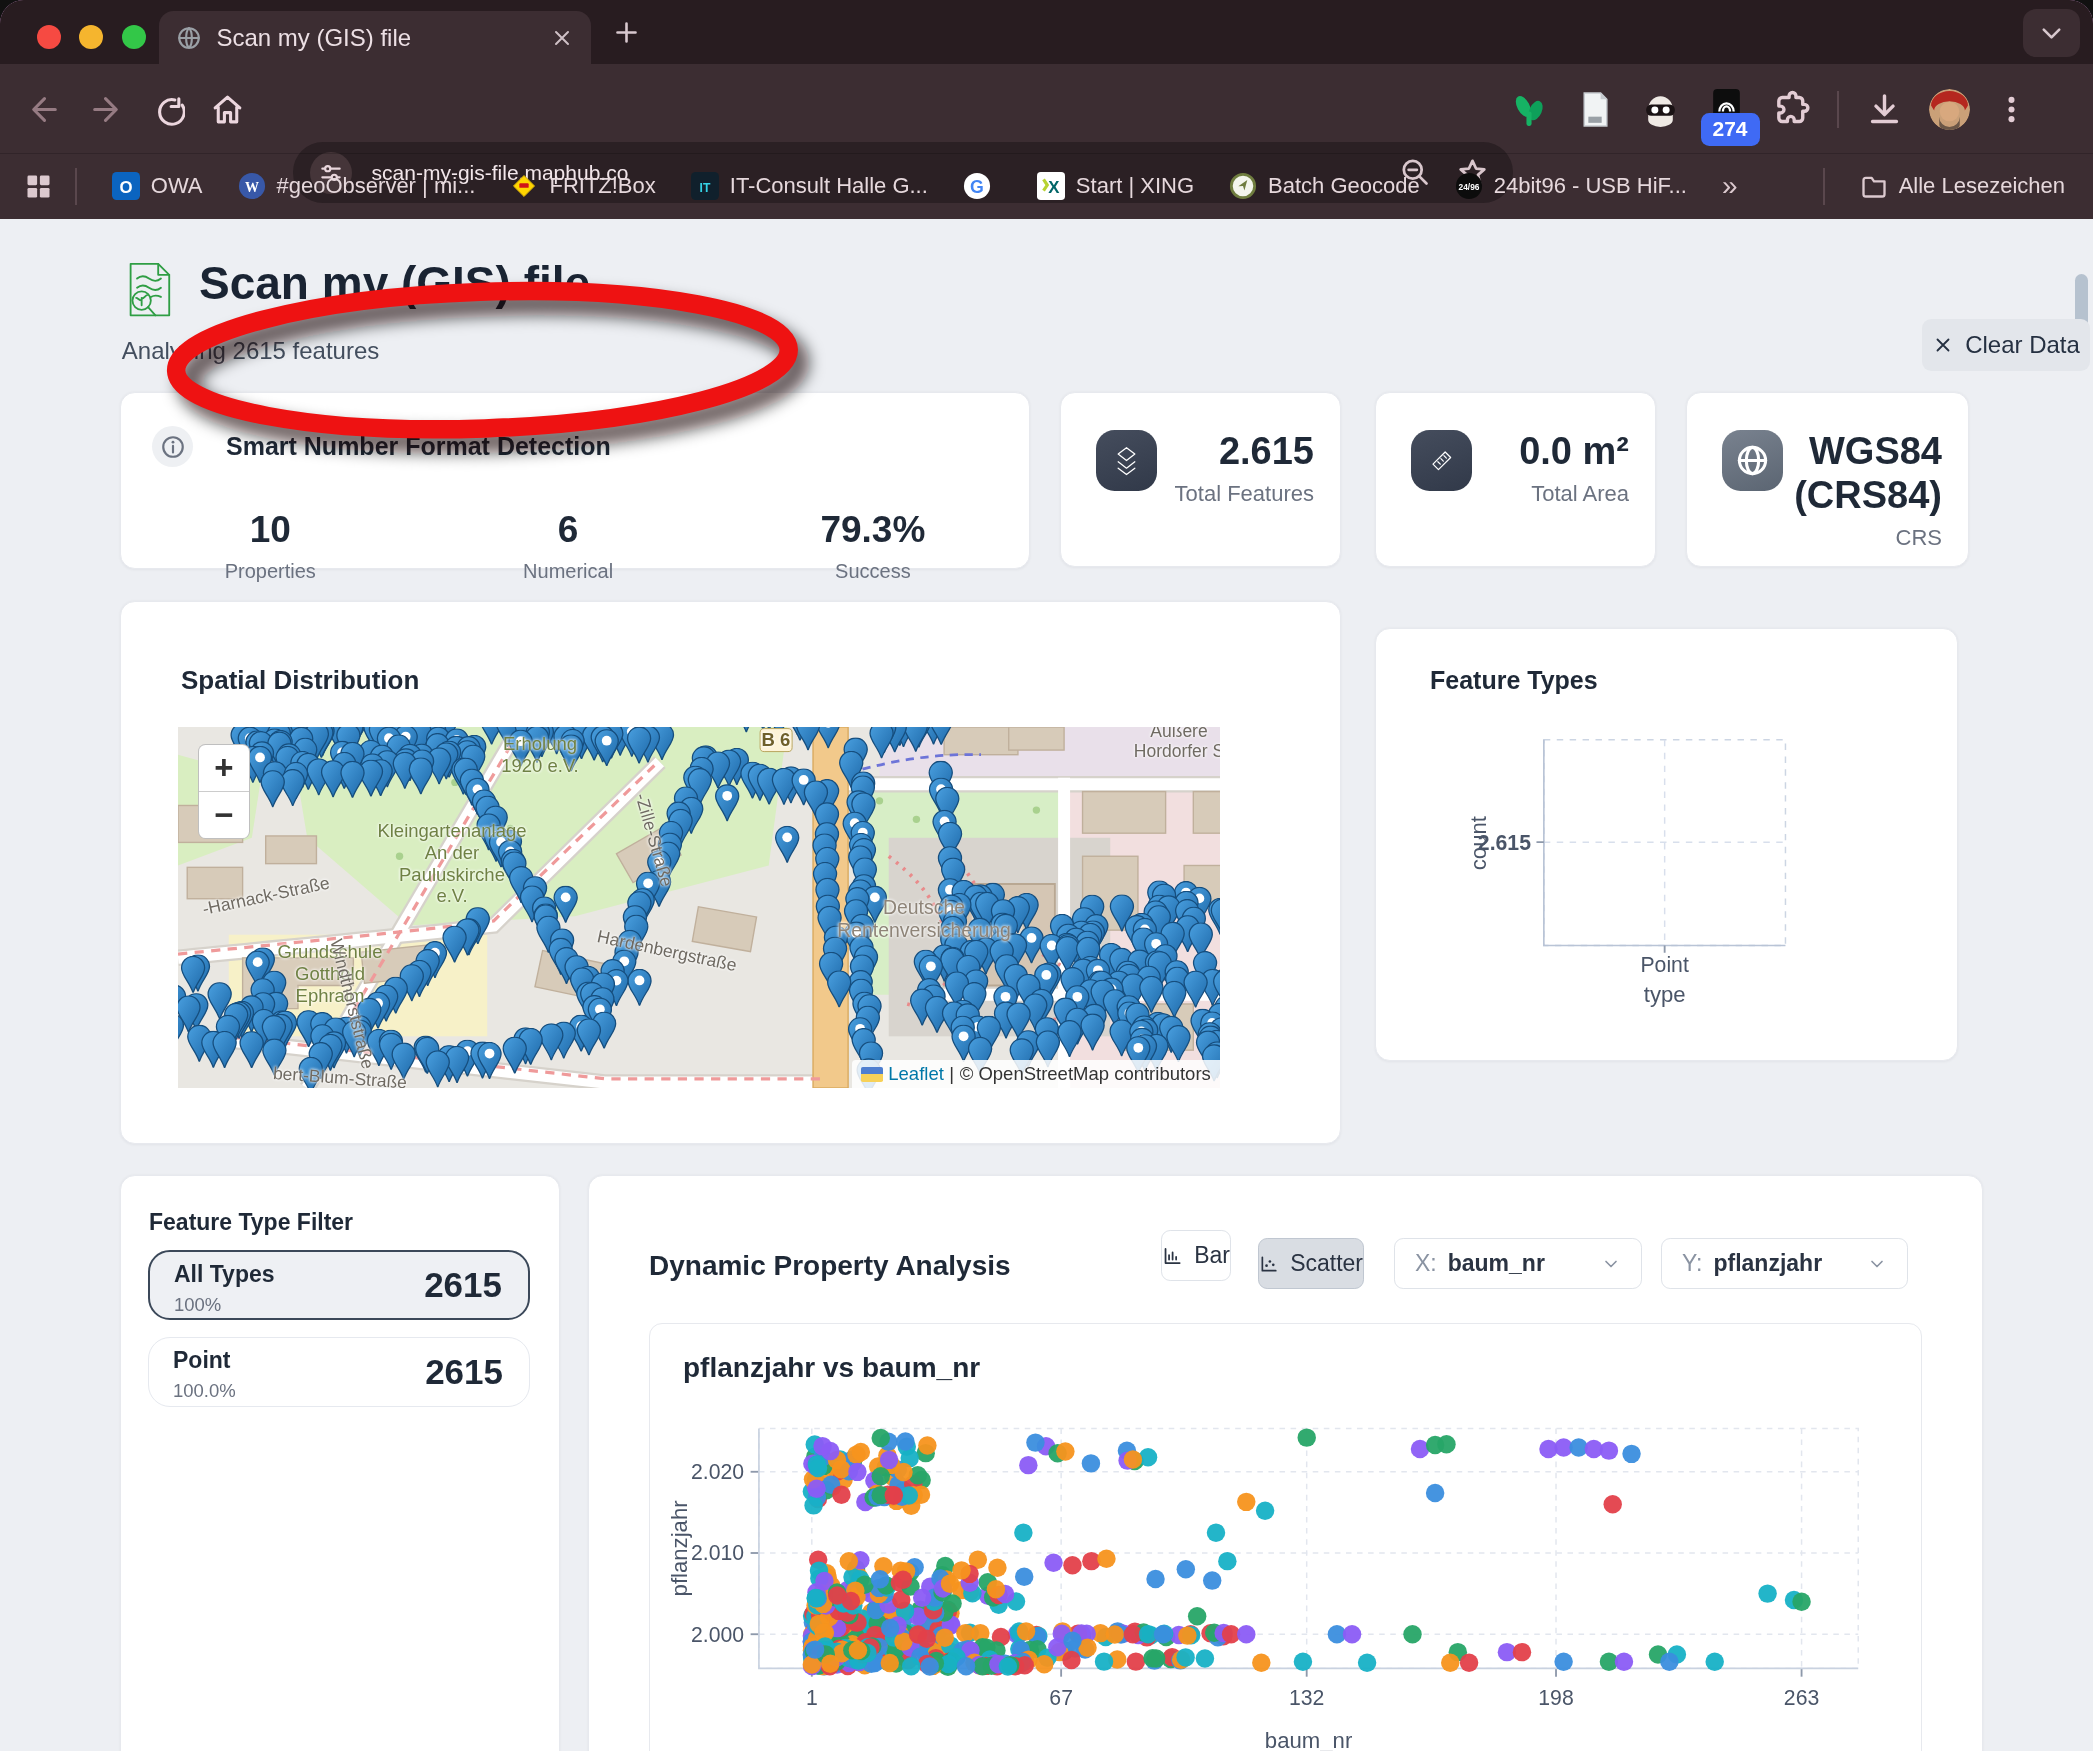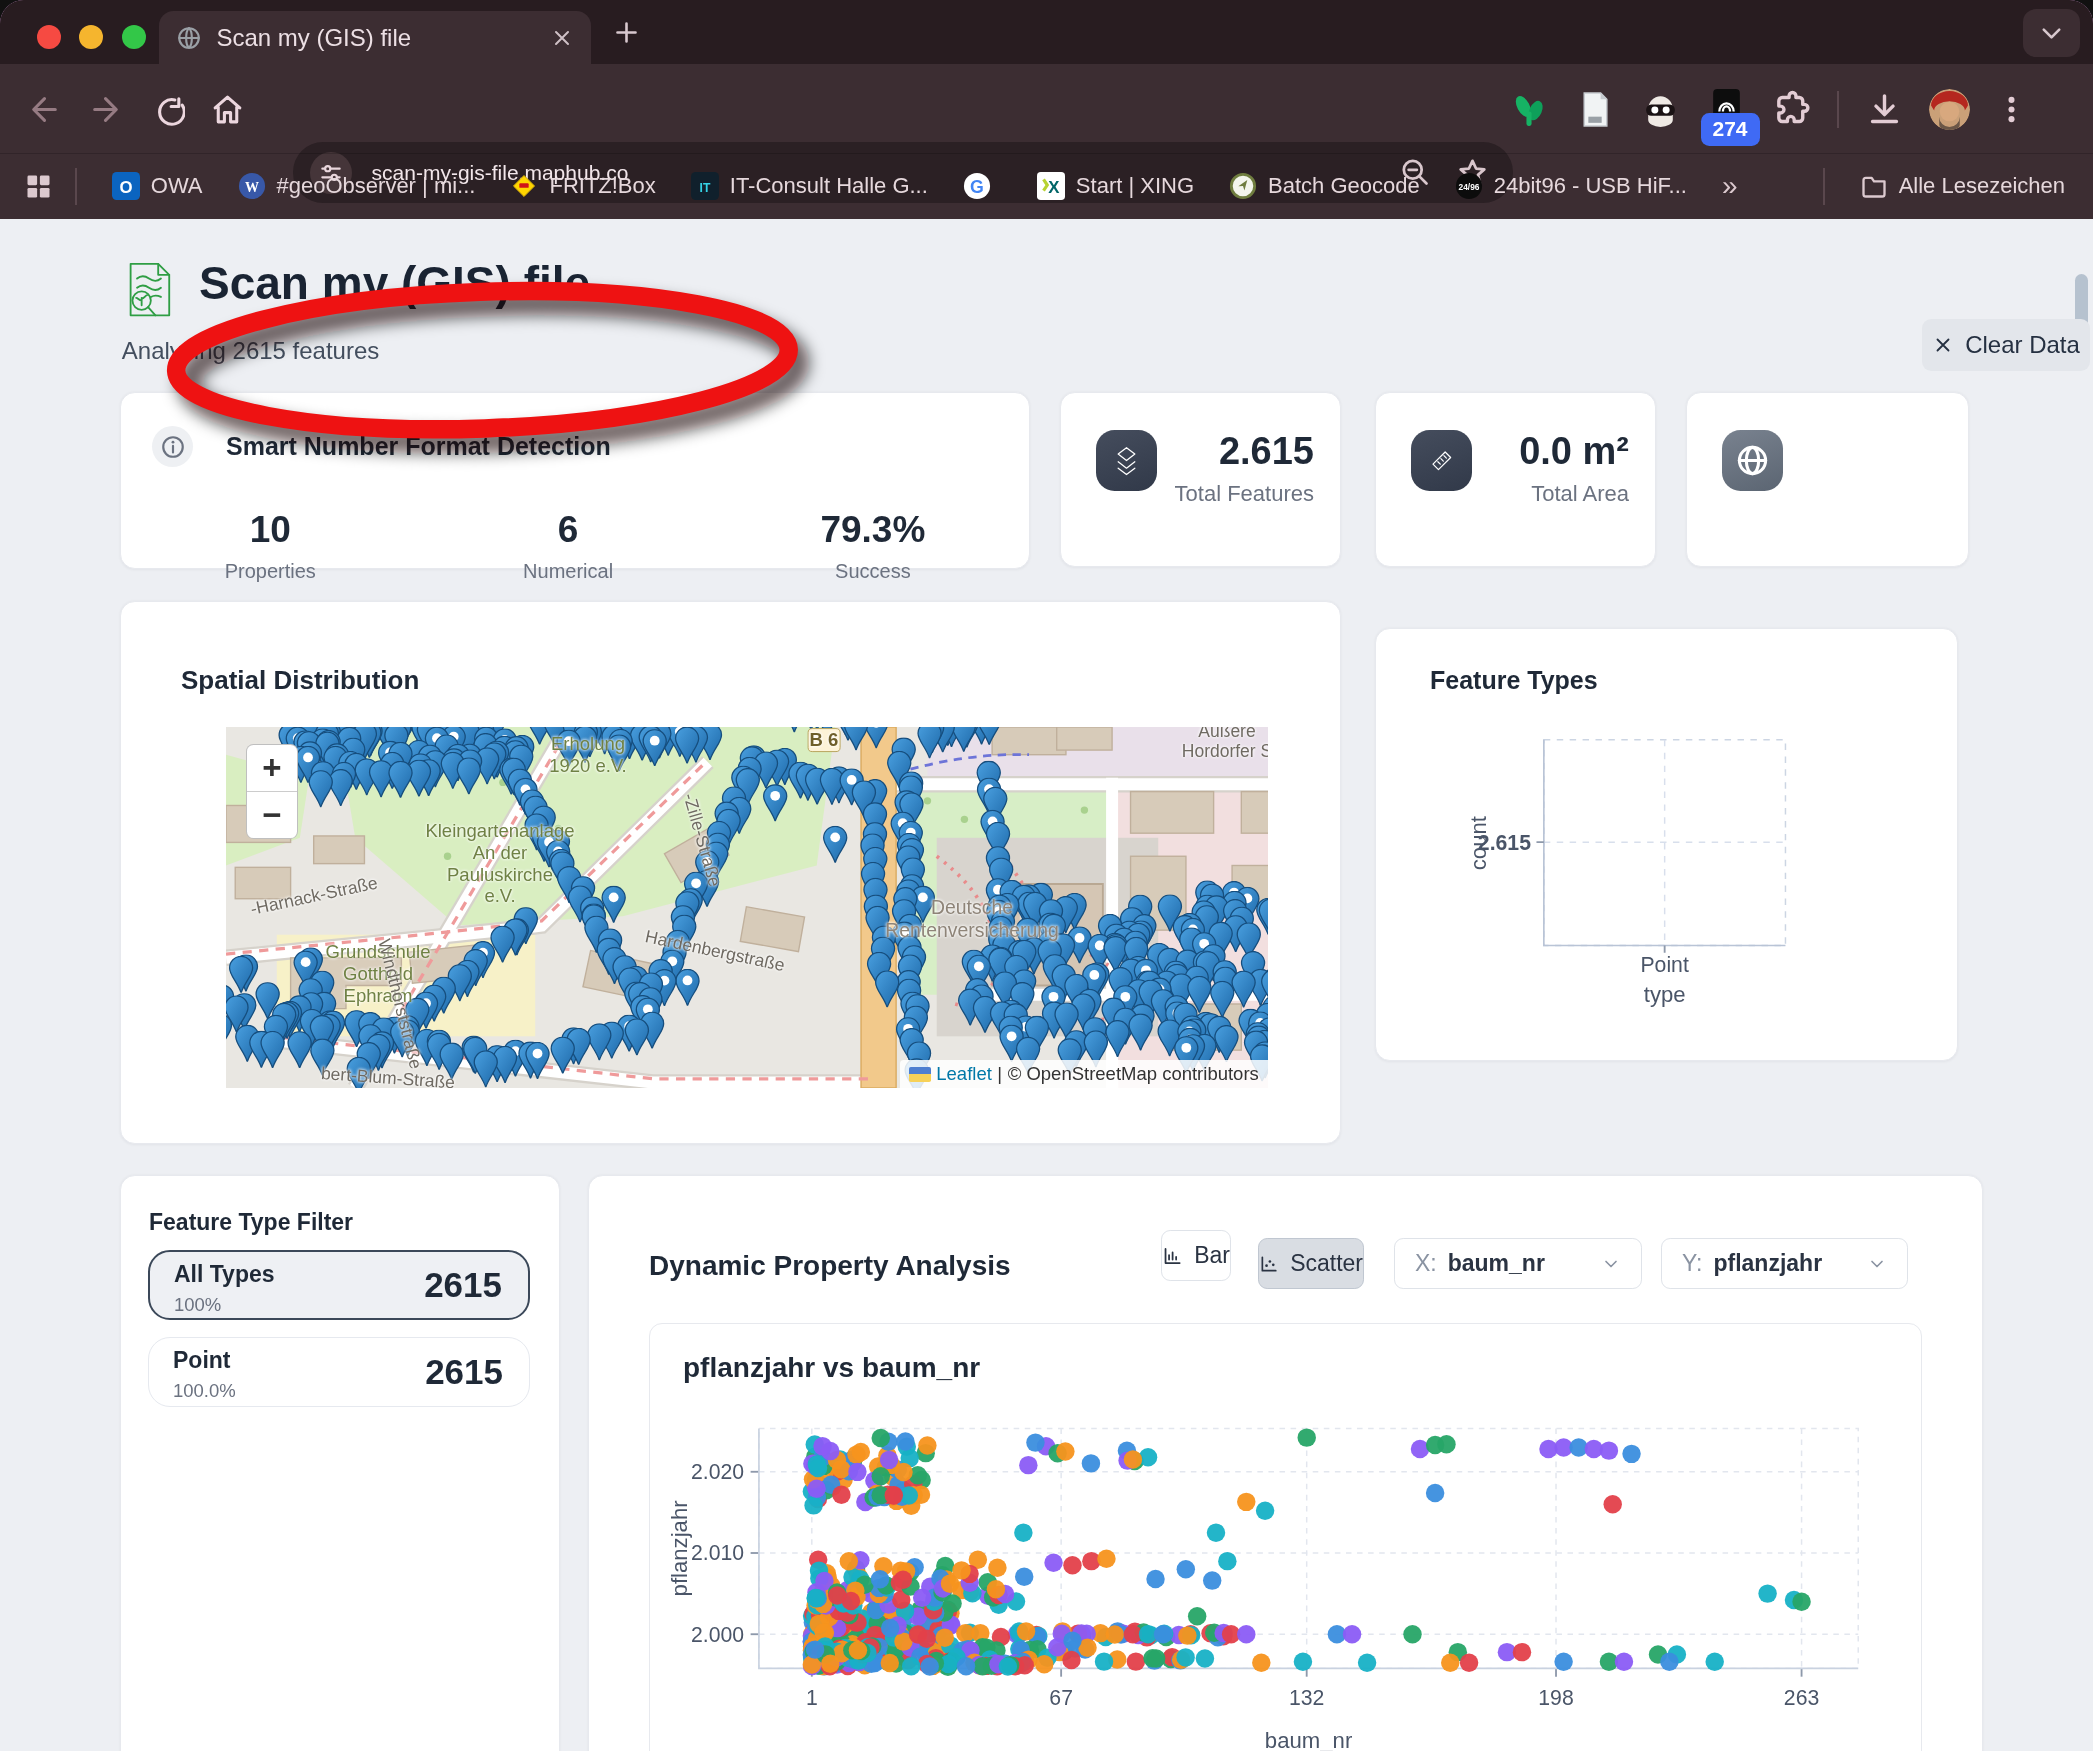--- a/index.html
+++ b/index.html
@@ -50,21 +50,21 @@
   .det-val{font-size:37px;font-weight:bold;color:#1f2937;}
   .det-lab{font-size:20px;color:#6b7280;margin-top:9.2px;}
   .statcard{display:flex;align-items:flex-start;padding:37px 26px 0 35px;box-sizing:border-box;}
   .squircle{width:61px;height:61px;border-radius:18.5px;background:linear-gradient(160deg,#454d5d,#313949);
             display:flex;align-items:center;justify-content:center;flex:0 0 auto;}
   .squircle.light{background:linear-gradient(160deg,#79828f,#5b6572);}
   .statright{margin-left:auto;text-align:right;}
   .statval{font-size:38px;font-weight:bold;color:#1f2937;line-height:1.15;}
   .statlab{font-size:22px;color:#6b7280;margin-top:7.4px;}
   
-  #mapbox{position:absolute;left:57px;top:125px;width:1042px;height:361px;overflow:hidden;background:#e9e7e2;margin-left:48px;}
+  #mapbox{position:absolute;left:57px;top:125px;width:1042px;height:361px;overflow:hidden;background:#e9e7e2;}
   #map-base,#map-pins{position:absolute;left:0;top:0;width:1103px;height:361px;}
   .map-label{position:absolute;transform:translate(-50%,-50%);font-size:17.5px;color:#7c766c;white-space:pre-line;
              text-align:center;line-height:1.18;text-shadow:0 0 2.8px #fff,0 0 3.7px #fff;pointer-events:none;}
   .ml-olive{color:#6f8144;font-size:18.5px;}
   .ml-bldg{color:#8e8478;font-size:19.4px;}
   .ml-street{color:#6f6a62;font-size:17.5px;}
   .ml-badge{background:#fdf3d7;border:1.8px solid #b9a55f;border-radius:4.6px;padding:0 1px;color:#6e5f2a;font-size:18.5px;font-weight:bold;}
   .ml-parking{color:#6fa0e0;font-size:29.5px;font-weight:bold;}
   #zoomctl{position:absolute;left:20px;top:16.6px;width:50px;background:#fff;border:1.8px solid rgba(0,0,0,.25);border-radius:7.4px;
            display:flex;flex-direction:column;z-index:5;}
@@ -373,20 +373,24 @@
       </span>
     </div>
 
     <div class="card statcard" style="left:1686px;top:173px;width:283px;height:175px;">
       <span class="squircle light">
         <svg viewBox="0 0 24 24" style="width:37px;height:37px;color:#fff;">
           <circle class="stroke" cx="12" cy="12" r="8.5"></circle>
             <ellipse class="stroke" cx="12" cy="12" rx="4" ry="8.5"></ellipse>
             <path class="stroke" d="M3.5 12h17"></path>
           </svg>
+      </span>
+      <span class="statright" style="max-width:171px;">
+        <div class="statval">WGS84 (CRS84)</div>
+        <div class="statlab">CRS</div>
       </span>
     </div>
 
     <div class="card" style="left:120px;top:382px;width:1219px;height:541px;">
       <div class="cardtitle" style="position:absolute;left:60px;top:63px;font-size:26px;">Spatial Distribution</div>
       <div id="mapbox">
         <svg id="map-base" viewBox="0 0 1195 391" preserveAspectRatio="none">
           <rect width="1195" height="391" fill="#e9e7e2"></rect>
           <polygon points="120,0 660,0 640,150 430,205 250,215 140,120" fill="#d9eec1"></polygon>
           <polygon points="0,30 90,55 80,120 0,150" fill="#d9eec1"></polygon>

